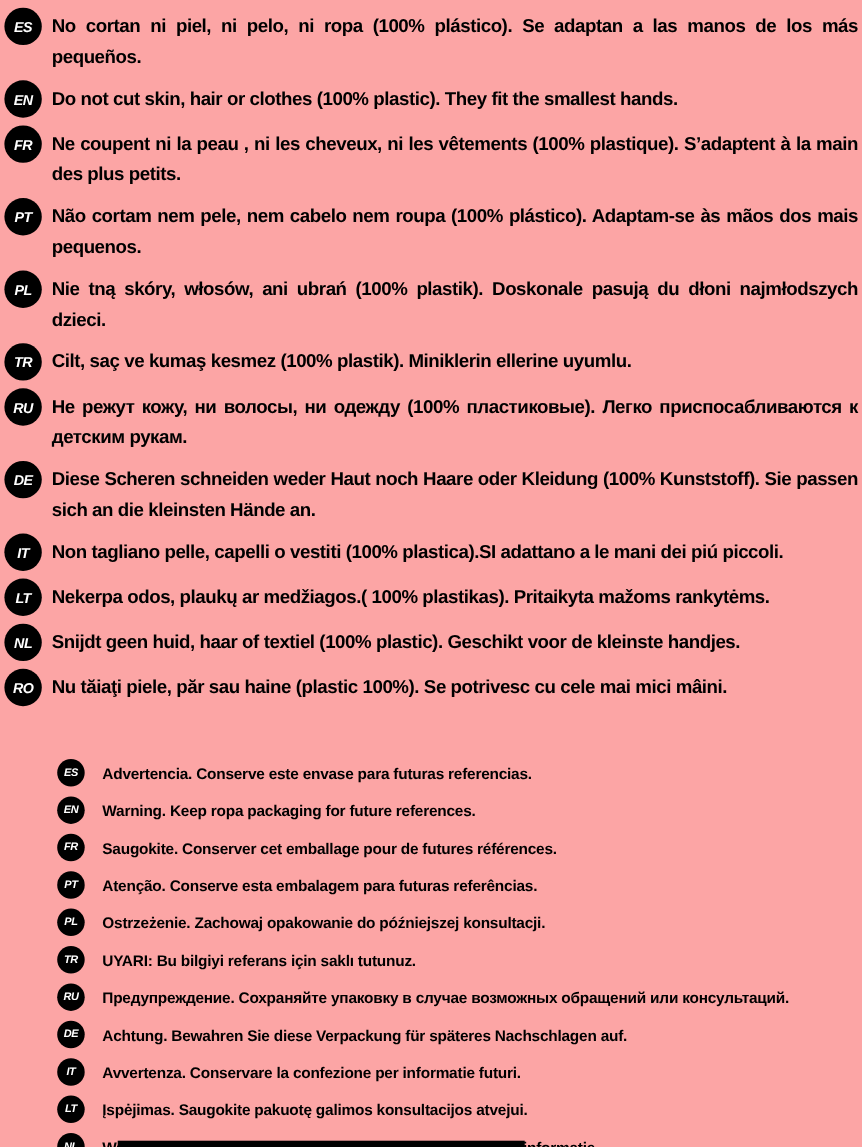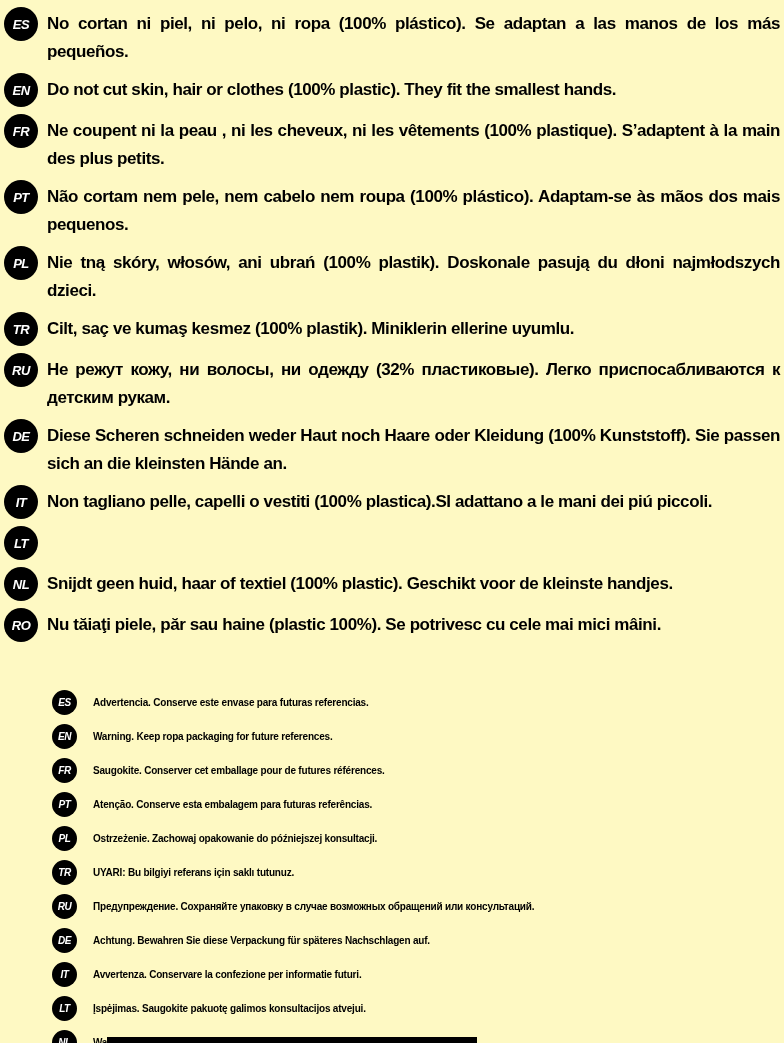--- a/index.html
+++ b/index.html
@@ -4,21 +4,21 @@
 <style>
   html, body {
     margin: 0;
     padding: 0;
     background: #ffffff;
   }
   .page {
     position: relative;
     width: 784px;
     height: 1043px;
-    background: #fef9c3;
+    background: #fca5a5;
     overflow: hidden;
     font-family: "Liberation Sans", "DejaVu Sans", sans-serif;
     color: #000000;
     box-sizing: border-box;
   }
 
   
   .instructions {
     padding: 7px 4px 0 4px;
   }
@@ -81,21 +81,21 @@
     letter-spacing: -0.4px;
     display: flex;
     align-items: center;
     justify-content: center;
     box-sizing: border-box;
   }
   .warnings .text {
     flex: 1;
     margin: 0;
     padding-left: 16px;
-    font-size: 10px;
+    font-size: 14px;
     font-weight: 700;
     line-height: 18px;
     letter-spacing: -0.2px;
     text-align: left;
   }
 
   
   .edge-bar {
     position: absolute;
     left: 107px;
@@ -136,35 +136,36 @@
     <p class="text">Nie tną skóry, włosów, ani ubrań (100% plastik). Doskonale pasują du dłoni najmłodszych dzieci.</p>
   </div>
 
   <div class="row">
     <span class="badge">TR</span>
     <p class="text">Cilt, saç ve kumaş kesmez (100% plastik). Miniklerin ellerine uyumlu.</p>
   </div>
 
   <div class="row">
     <span class="badge">RU</span>
-    <p class="text">Не режут кожу, ни волосы, ни одежду (32% пластиковые). Легко приспосабливаются к детским рукам.</p>
+    <p class="text">Не режут кожу, ни волосы, ни одежду (100% пластиковые). Легко приспосабливаются к детским рукам.</p>
   </div>
 
   <div class="row">
     <span class="badge">DE</span>
     <p class="text">Diese Scheren schneiden weder Haut noch Haare oder Kleidung (100% Kunststoff). Sie passen sich an die kleinsten Hände an.</p>
   </div>
 
   <div class="row">
     <span class="badge">IT</span>
     <p class="text">Non tagliano pelle, capelli o vestiti (100% plastica).SI adattano a le mani dei piú piccoli.</p>
   </div>
 
   <div class="row">
     <span class="badge">LT</span>
+    <p class="text">Nekerpa odos, plaukų ar medžiagos.( 100% plastikas). Pritaikyta mažoms rankytėms.</p>
   </div>
 
   <div class="row">
     <span class="badge">NL</span>
     <p class="text">Snijdt geen huid, haar of textiel (100% plastic).  Geschikt voor de kleinste handjes.</p>
   </div>
 
   <div class="row">
     <span class="badge">RO</span>
     <p class="text">Nu tăiaţi piele, păr sau haine (plastic 100%). Se potrivesc cu cele mai mici mâini.</p>

